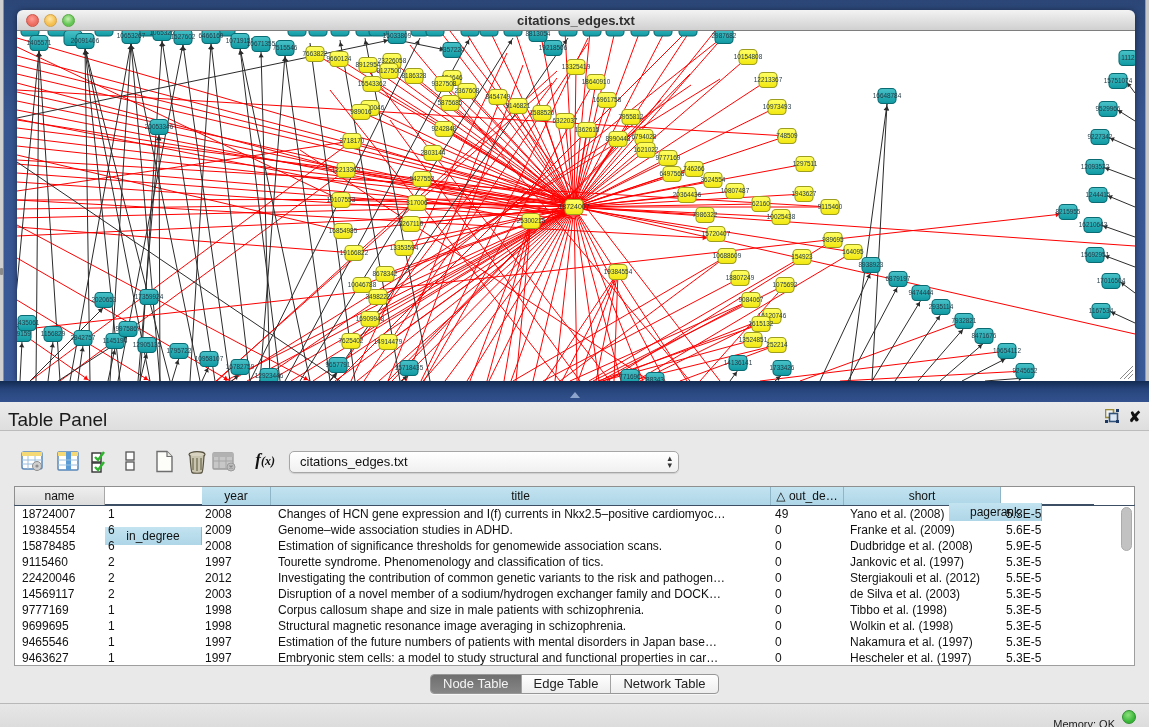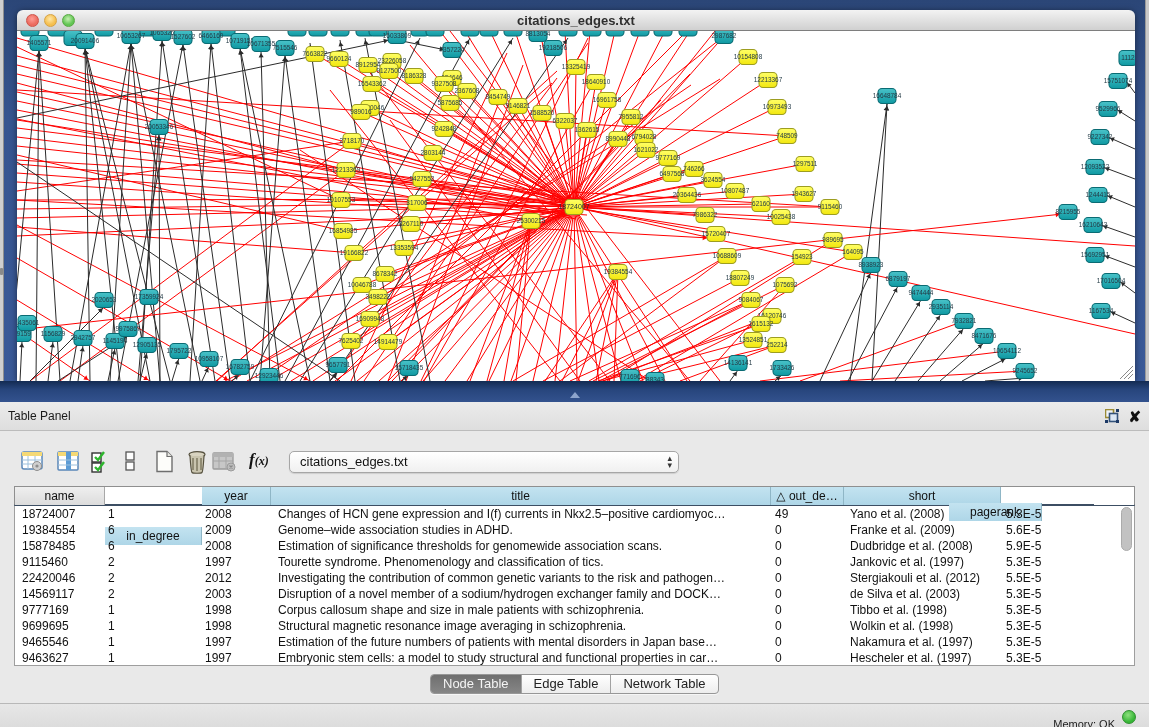--- a/index.html
+++ b/index.html
@@ -22,21 +22,21 @@
 #canvas { position:absolute; left:0; top:21px; width:1118px; height:350px; background:#ffffff; overflow:hidden; }
 
 #divider { position:absolute; left:0; top:381px; width:1149px; height:21px;
   background:linear-gradient(180deg,#132b52 0%,#27457c 40%,#33528e 100%); }
 #divider .grip { position:absolute; left:570px; top:11px; width:0; height:0;
   border-left:5px solid transparent; border-right:5px solid transparent; border-bottom:6px solid #8da4cc; }
 
 #panel { position:absolute; left:0; top:402px; width:1149px; height:325px; background:#e9e9e9; }
 #phead { position:absolute; left:0; top:0; width:100%; height:29px;
   background:linear-gradient(180deg,#ebebeb,#dedede); border-bottom:1px solid #bcbcbc; }
-#phead .t { position:absolute; left:8px; top:7px; font-size:12px; color:#1a1a1a; }
+#phead .t { position:absolute; left:8px; top:7px; font-size:19px; color:#1a1a1a; }
 #pclose { position:absolute; right:8px; top:6px; font-size:15px; font-weight:bold; color:#111; }
 #pfloat { position:absolute; right:30px; top:7px; width:14px; height:14px; }
 
 #toolbar { position:absolute; left:0; top:30px; width:100%; height:54px; }
 .ticon { position:absolute; top:18px; }
 #dropdown { position:absolute; left:289px; top:19px; width:390px; height:22px; border:1px solid #a6a6a6;
   border-radius:5px; background:linear-gradient(180deg,#ffffff,#f0f0f0); box-shadow:0 1px 1px rgba(0,0,0,.12);
   font-size:13px; color:#111; line-height:20px; padding-left:10px; }
 #dropdown .step { position:absolute; right:6px; top:3px; font-size:9px; color:#333; line-height:7px; text-align:center; }
 
@@ -842,21 +842,21 @@
           <path d="M3 6c0 0 1 15.5 2 16.5 1 1 9 1 10 0 1-1 2-16.5 2-16.5" fill="#c9c4ae" stroke="#55503e" stroke-width="1.2"></path>
           <path d="M6 8v12M10 8v13M14 8v12" stroke="#7a745c" stroke-width="1.4"></path>
         </svg>
       <svg class="ticon" style="left:212px" width="24" height="23" viewBox="0 0 24 23">
           <rect x="1" y="3" width="20" height="16" rx="1" fill="#c7c7c7" stroke="#9b9b9b" stroke-width="1.3"></rect>
           <rect x="1" y="3" width="20" height="4" fill="#b2b2b2"></rect>
           <path d="M1 11h20M7 7v12M14 7v12" stroke="#a5a5a5"></path>
           <circle cx="19" cy="17" r="4" fill="#bdbdbd" stroke="#9b9b9b"></circle>
           <path d="M17.5 15.5l3 3M20.5 15.5l-3 3" stroke="#8a8a8a" stroke-width="1.2"></path>
         </svg>
-      <div class="ticon" style="left:249px;top:18px;width:26px;height:22px;font-family:'Liberation Serif',serif;font-style:italic;font-weight:bold;font-size:17px;color:#111;">f<span style="font-size:12px;font-weight:bold;">(x)</span></div>
+      <div class="ticon" style="left:249px;top:18px;width:26px;height:22px;font-family:'Liberation Serif',serif;font-style:italic;font-weight:bold;font-size:17px;color:#111;text-align:right;">f<span style="font-size:12px;font-weight:bold;">(x)</span></div>
       <div id="dropdown">citations_edges.txt<span class="step">▴<br>▾</span></div>
     </div>
     <div id="table"></div>
     <div id="scrollbar"></div>
     <div id="thead">
       <span class="th" style="left:0;width:90px;background:linear-gradient(180deg,#efefef,#dcdcdc);border-right:1px solid #a8a8a8;">name</span>
       <span class="th" style="left:90px;width:97px;margin-top:40px;">in_degree</span>
       <span class="th" style="left:187px;width:69px;">year</span>
       <span class="th" style="left:256px;width:500px;">title</span>
       <span class="th" style="left:756px;width:73px;">△ out_de…</span>

